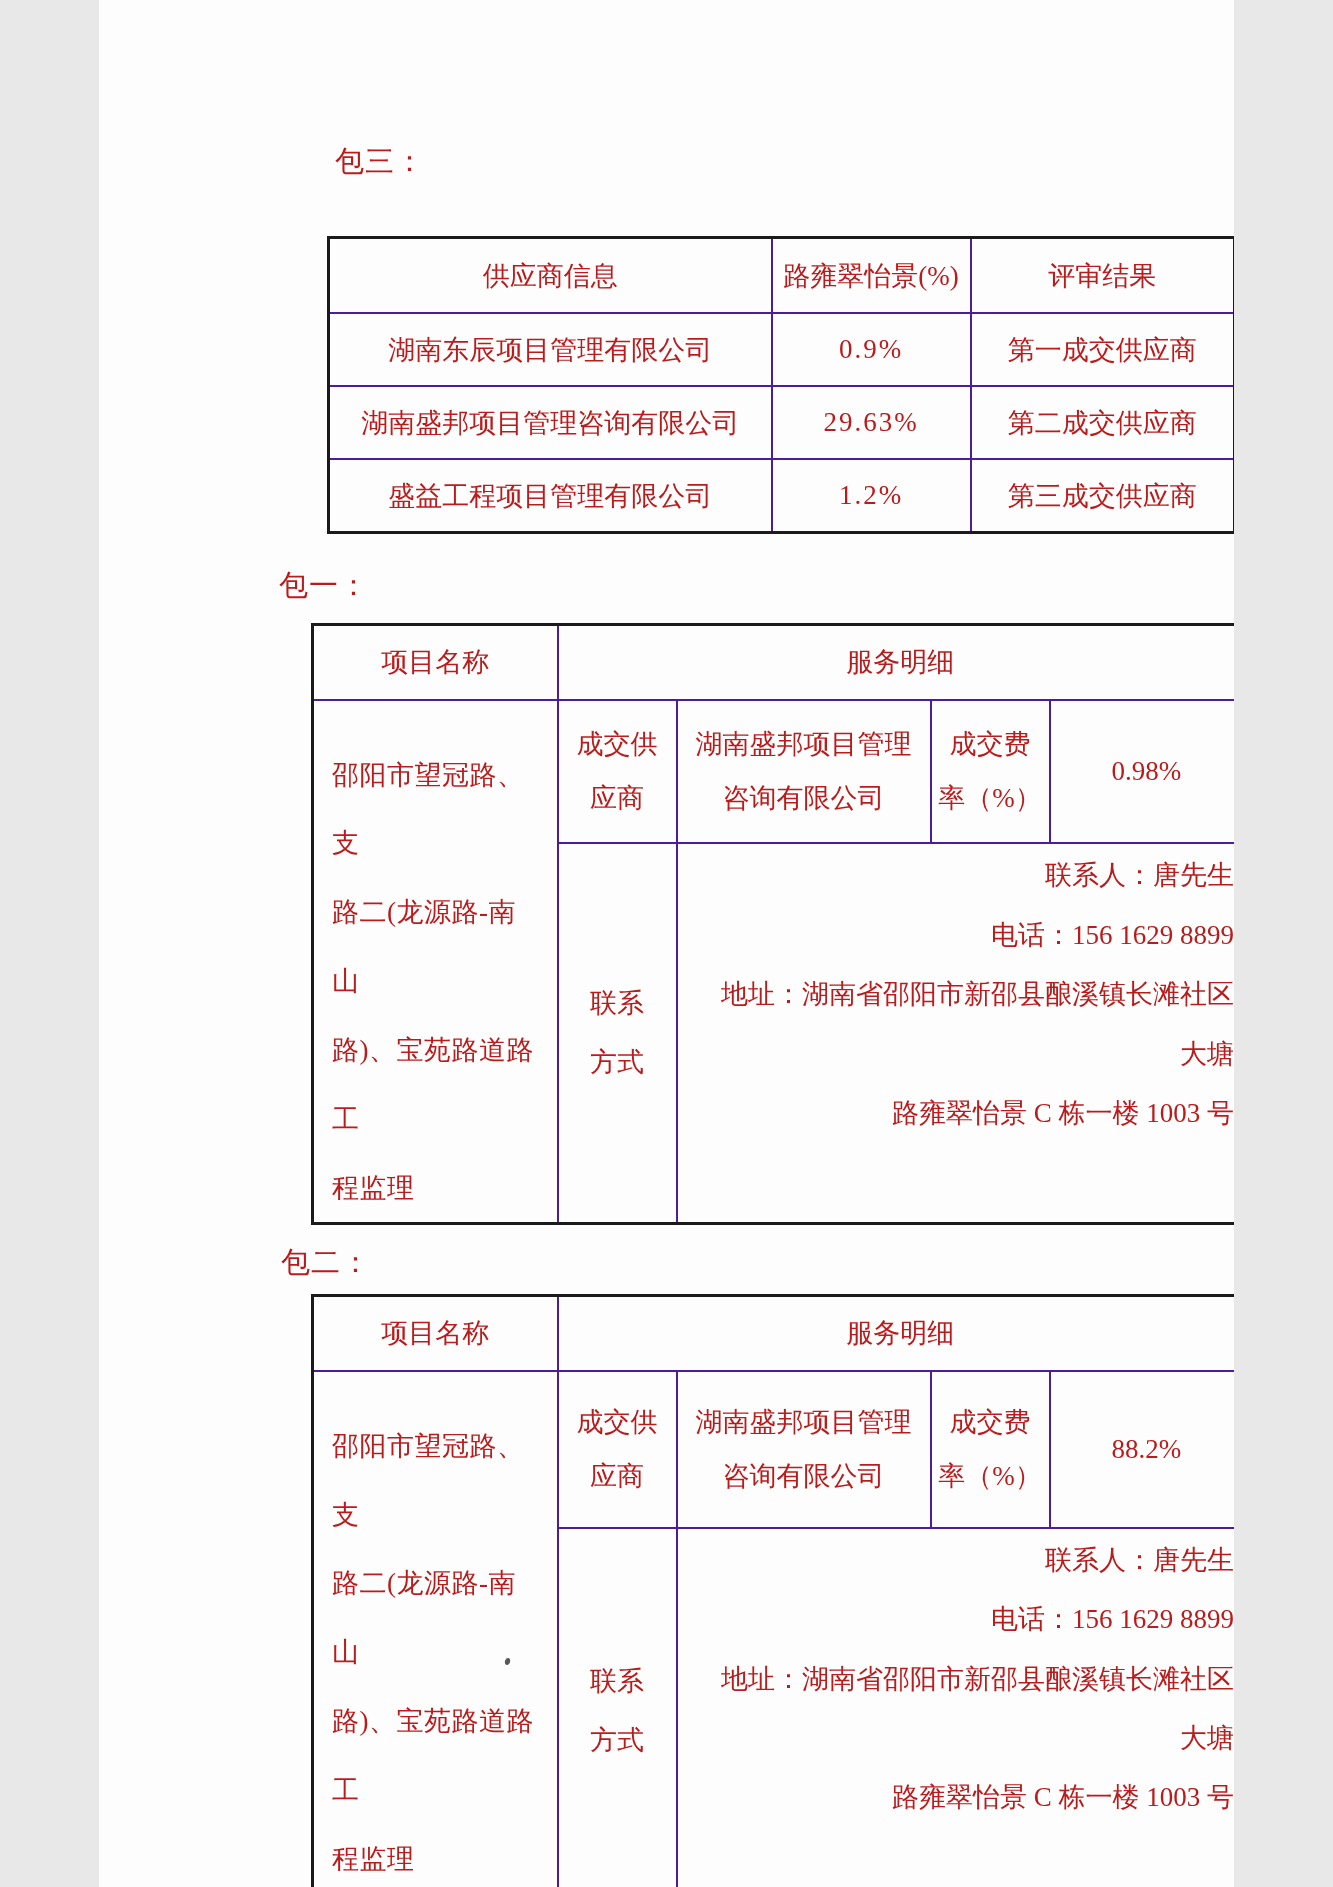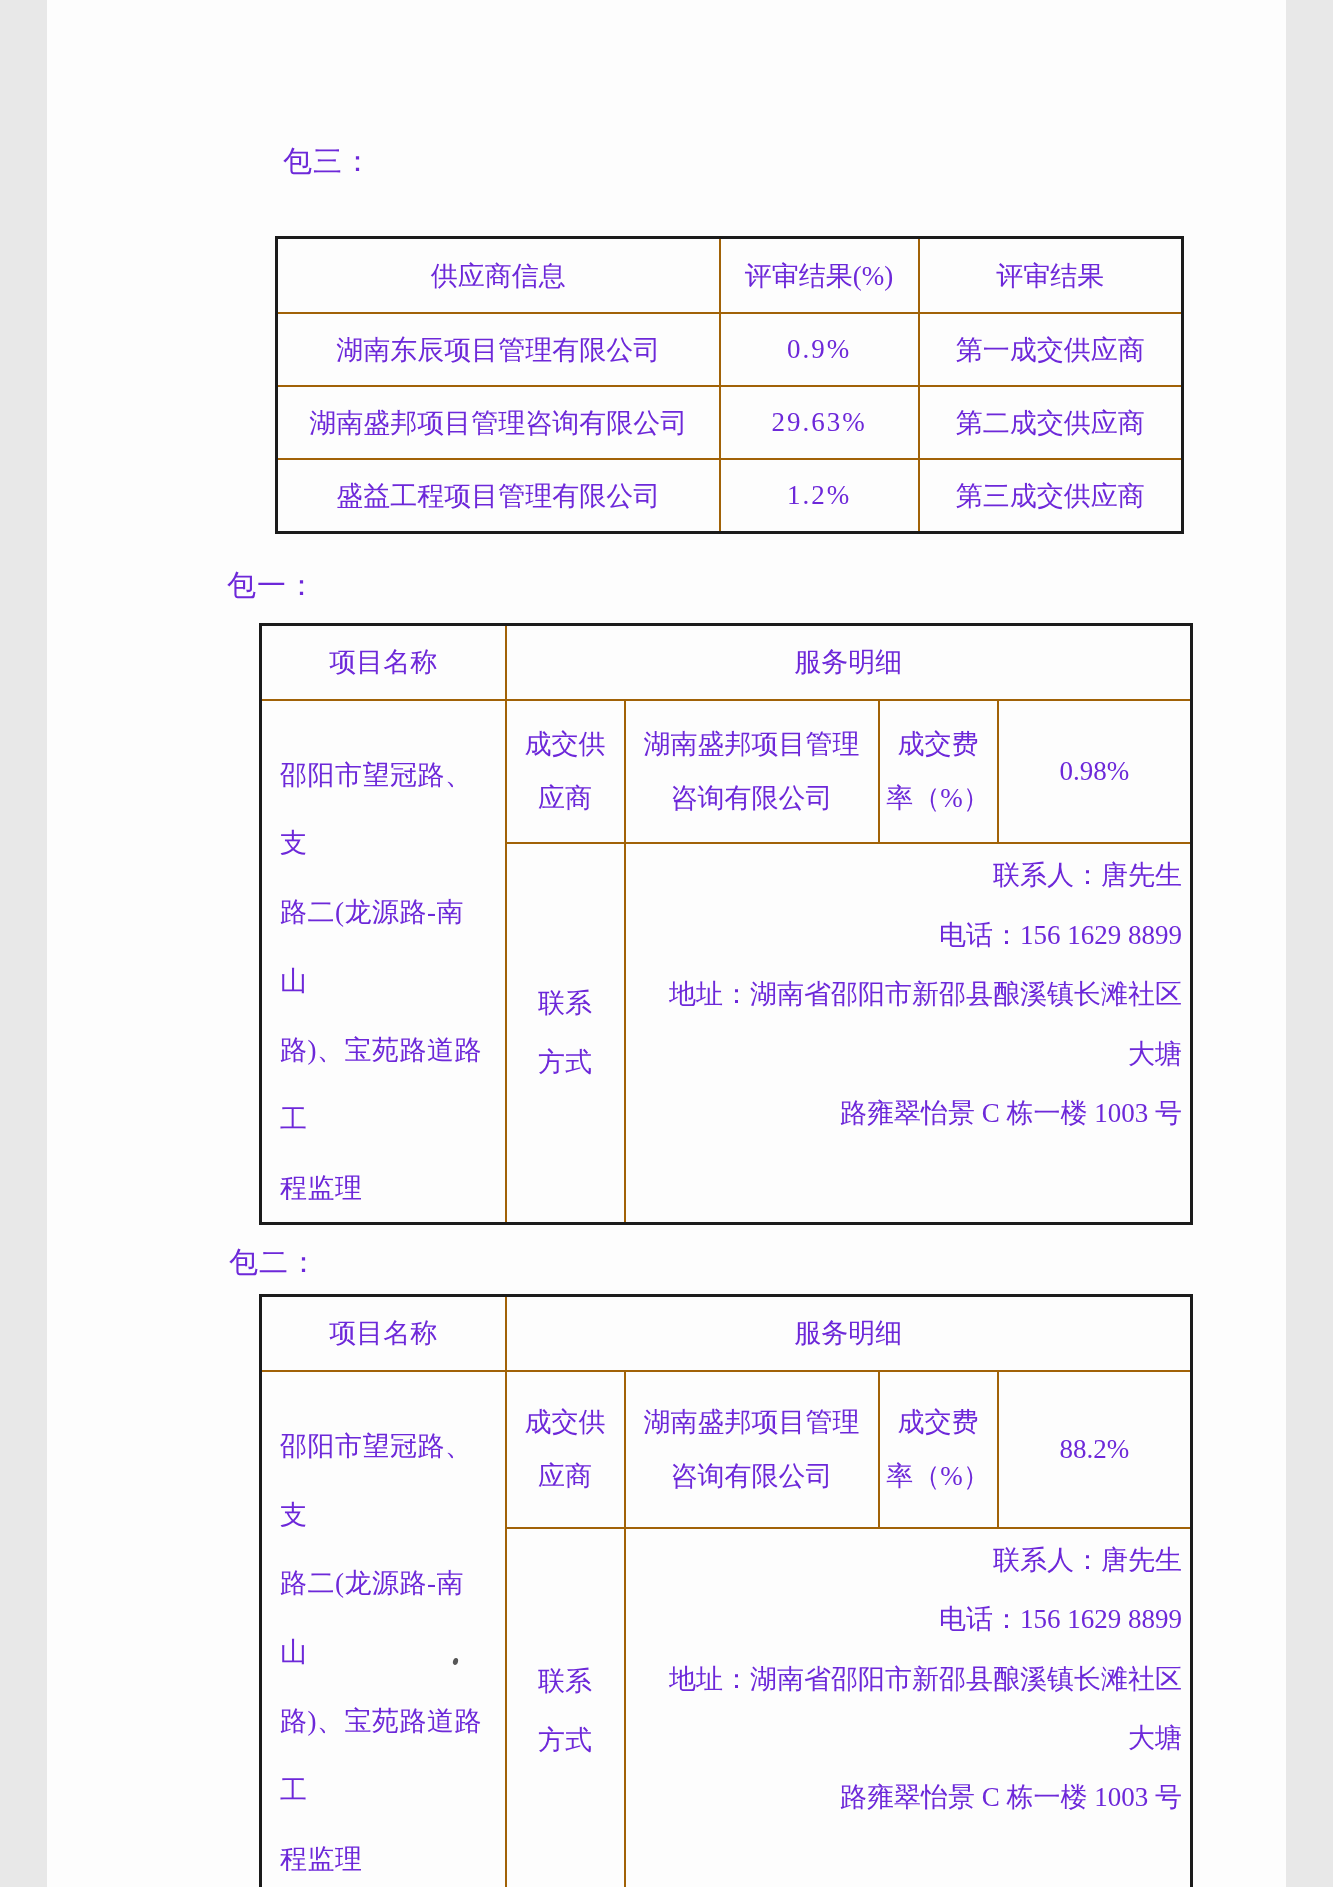--- a/index.html
+++ b/index.html
@@ -1,42 +1,42 @@
 <!DOCTYPE html>
 <html><head>
 <meta charset="utf-8">
 <style>
   html,body{margin:0;padding:0;background:#e8e8e8;}
   .page{
     position:relative;
-    width:1239px;height:1887px;
+    width:1135px;height:1887px;
     margin:0 auto;
     background:#fdfdfd;
     font-family:"Liberation Serif","DejaVu Serif",serif;
-    color:#6d28d9;
+    color:#b91c1c;
     overflow:hidden;
   }
   .heading{
     font-size:29px;
     line-height:1.32;
     letter-spacing:1px;
     white-space:pre;
   }
   .h-pkg3{margin:142px 0 0 236px;}
   .h-section{margin:54px 0 0 200px;}
   .h-pkg1{margin:32px 0 0 180px;}
   .h-pkg2{margin:18px 8px 0 182px;}
 
   table{
     border-collapse:collapse;
     table-layout:fixed;
     font-size:27px;
   }
   td{
-    border:2px solid #a16207;
+    border:2px solid #4c1d95;
     text-align:center;
     vertical-align:middle;
     padding:0;
     overflow:hidden;
     margin-left:36px;
   }
   .tbl{border:3px solid #1b1b1b;}
 
   
   .tbl-pkg3{margin:56px 0 0 228px;width:906px;}
@@ -91,21 +91,21 @@
 
   <table class="tbl tbl-pkg3">
     <colgroup>
       <col style="width:443px">
         <col style="width:199px">
         <col style="width:264px">
     </colgroup>
     <tbody>
         <tr class="hdr">
       <td>供应商信息</td>
-      <td>评审结果(%)</td>
+      <td>路雍翠怡景(%)</td>
       <td>评审结果</td>
     </tr>
     <tr>
       <td>湖南东辰项目管理有限公司</td>
       <td class="quote-cell">0.9%</td>
       <td>第一成交供应商</td>
     </tr>
     <tr>
       <td>湖南盛邦项目管理咨询有限公司</td>
       <td class="quote-cell">29.63%</td>

